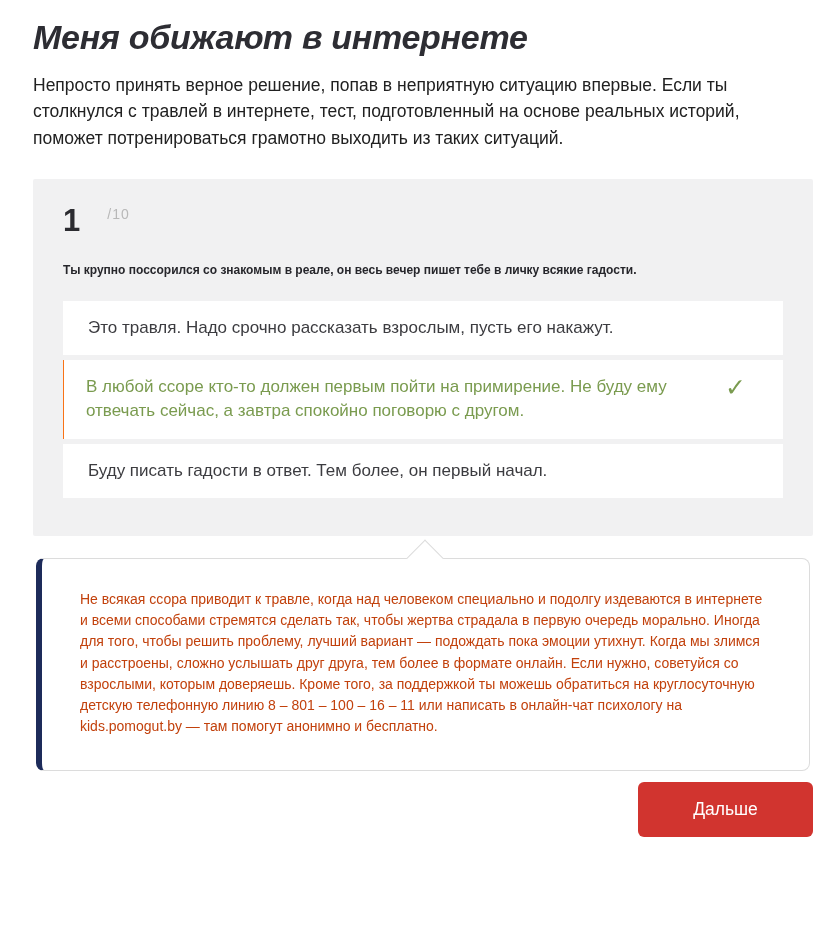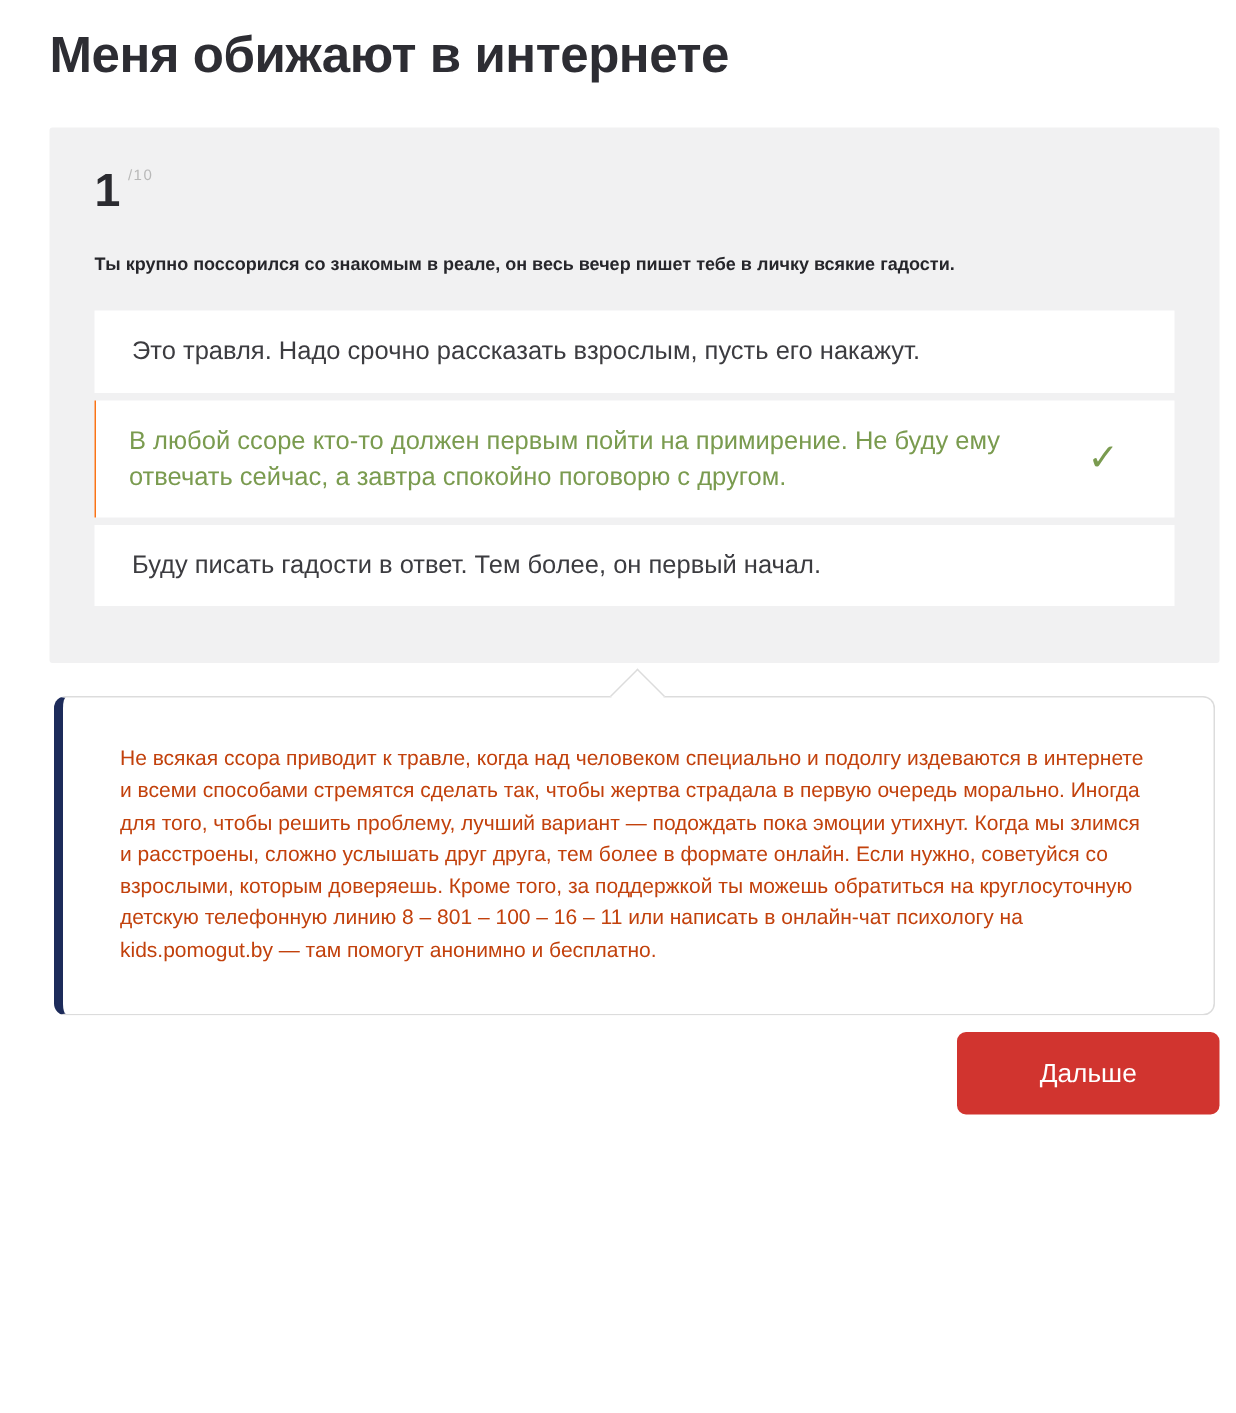--- a/index.html
+++ b/index.html
@@ -14,20 +14,21 @@
   .page { width: 824px; }
 
   
   .page-title {
     margin: 18px 33px 0 33px;
     font-size: 34px;
     line-height: 1.15;
     font-weight: bold;
     letter-spacing: -0.3px;
     color: #2d2d33;
+    font-style: italic;
   }
 
   
   .intro {
     margin: 15px 33px 0 33px;
     max-width: 762px;
     font-size: 17.5px;
     line-height: 1.5;
     color: #212121;
   }
@@ -41,23 +42,23 @@
   }
 
   .counter { display: flex; align-items: flex-start; }
   .counter-current {
     font-size: 31px;
     font-weight: bold;
     color: #2b2b30;
     line-height: 1;
   }
   .counter-total {
-    font-size: 10px;
+    font-size: 14px;
     color: #b8b8b8;
-    margin-left: 5px;
+    margin-left: 27px;
     margin-top: 1px;
     letter-spacing: 1px;
   }
 
   .question-text {
     margin-top: 26px;
     font-size: 12px;
     font-weight: bold;
     line-height: 1.45;
     color: #26262b;
@@ -66,21 +67,20 @@
 
   .options { margin-top: 22px; }
   .option {
     background: #ffffff;
     padding: 15px 25px;
     font-size: 17px;
     line-height: 1.42;
     color: #3c3c40;
     margin-bottom: 5px;
     display: flex;
-    align-items: center;
     min-height: 53px;
     cursor: pointer;
   }
   .option:last-child { margin-bottom: 5px; }
   .option-text { flex: 1; }
   .option.correct {
     border-left: 1px solid #f97316;
     padding-left: 22px;
     color: #7a9b4f;
   }
@@ -141,20 +141,21 @@
     cursor: pointer;
   }
 </style>
 </head>
 <body>
 
 <div class="page">
 
   <h1 class="page-title">Меня обижают в интернете</h1>
 
+  <p class="intro">Непросто принять верное решение, попав в неприятную ситуацию впервые. Если ты столкнулся с травлей в интернете, тест, подготовленный на основе реальных историй, поможет потренироваться грамотно выходить из таких ситуаций.</p>
 
   <section class="question-card">
 
     <div class="counter">
       <span class="counter-current">1</span>
       <span class="counter-total">/10</span>
     </div>
 
     <p class="question-text">Ты крупно поссорился со знакомым в реале, он весь вечер пишет тебе в личку всякие гадости.</p>
 

